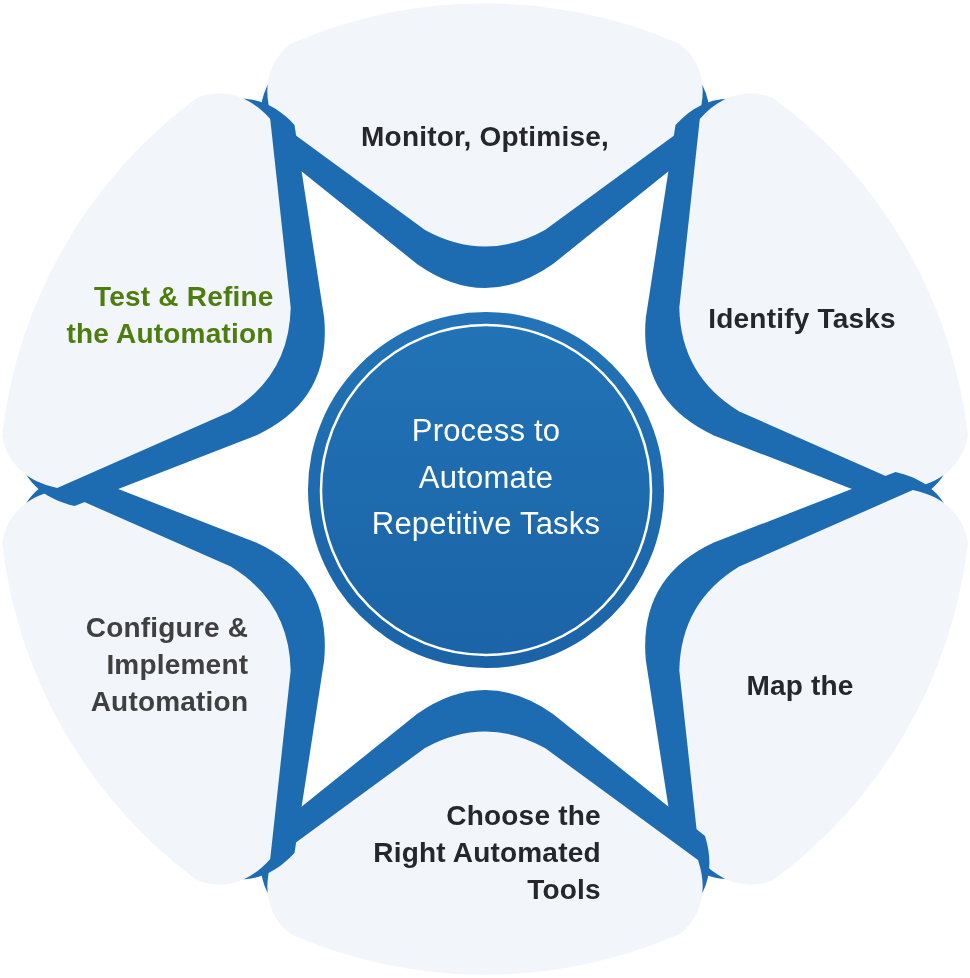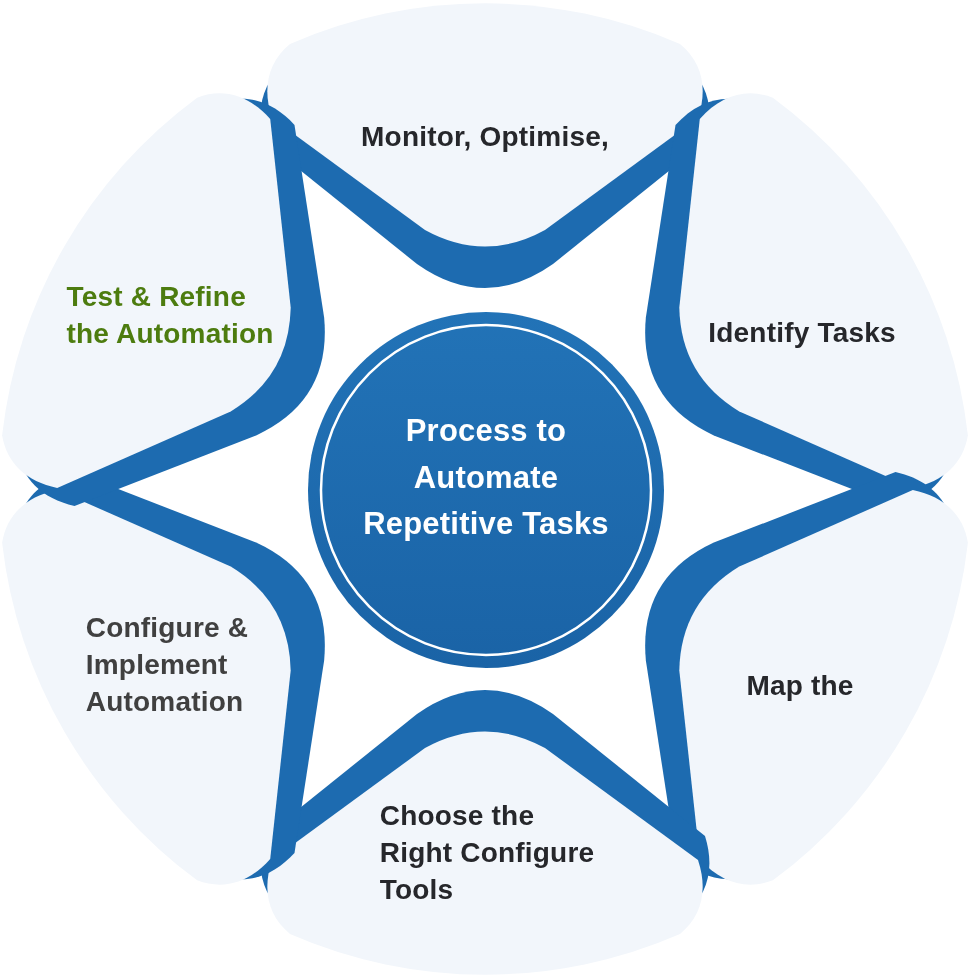--- a/index.html
+++ b/index.html
@@ -17,33 +17,33 @@
   .stage svg {
     position: absolute;
     left: 0;
     top: 0;
     width: 970px;
     height: 978px;
   }
   .petal-label {
     position: absolute;
     transform: translate(-50%, -50%);
-    text-align: left;
+    text-align: right;
     font-size: 28px;
     font-weight: 700;
     line-height: 37px;
     letter-spacing: 0.2px;
     white-space: nowrap;
   }
   .circle-label {
     position: absolute;
     transform: translate(-50%, -50%);
     text-align: center;
     font-size: 31px;
-    font-weight: 700;
+    font-weight: 400;
     line-height: 46.5px;
     letter-spacing: 0.2px;
     white-space: nowrap;
   }
 </style>
 </head>
 <body style="background: rgb(255, 255, 255);">
 
 <div class="stage">
 
@@ -87,29 +87,29 @@
       </g>
 
     <circle id="center-circle" cx="486" cy="490" r="178" fill="url(#circleGrad)"></circle>
     <circle id="center-circle-ring" cx="486" cy="490" r="165" fill="none" stroke-width="2.5" stroke="#ffffff"></circle>
   </svg>
 
   <div id="labels">
       <div class="petal-label" style="left: 485px; top: 136px; color: rgb(38, 39, 43);">
         <div>Monitor, Optimise,</div>
       </div>
-      <div class="petal-label" style="left: 802px; top: 318px; color: rgb(38, 39, 43); margin-top: 14px;">
+      <div class="petal-label" style="left: 802px; top: 318px; color: rgb(38, 39, 43);">
         <div>Identify Tasks</div>
       </div>
       <div class="petal-label" style="left: 800px; top: 685px; color: rgb(38, 39, 43);">
         <div>Map the</div>
       </div>
       <div class="petal-label" style="left: 487px; top: 852px; color: rgb(38, 39, 43);">
         <div>Choose the</div>
-        <div>Right Configure</div>
+        <div>Right Automated</div>
         <div>Tools</div>
       </div>
       <div class="petal-label" style="left: 167px; top: 664px; color: #404040;">
         <div>Configure &amp;</div>
         <div>Implement</div>
         <div>Automation</div>
       </div>
       <div class="petal-label" style="left: 170px; top: 315px; color: #4d7c0f;">
         <div>Test &amp; Refine</div>
         <div>the Automation</div>

